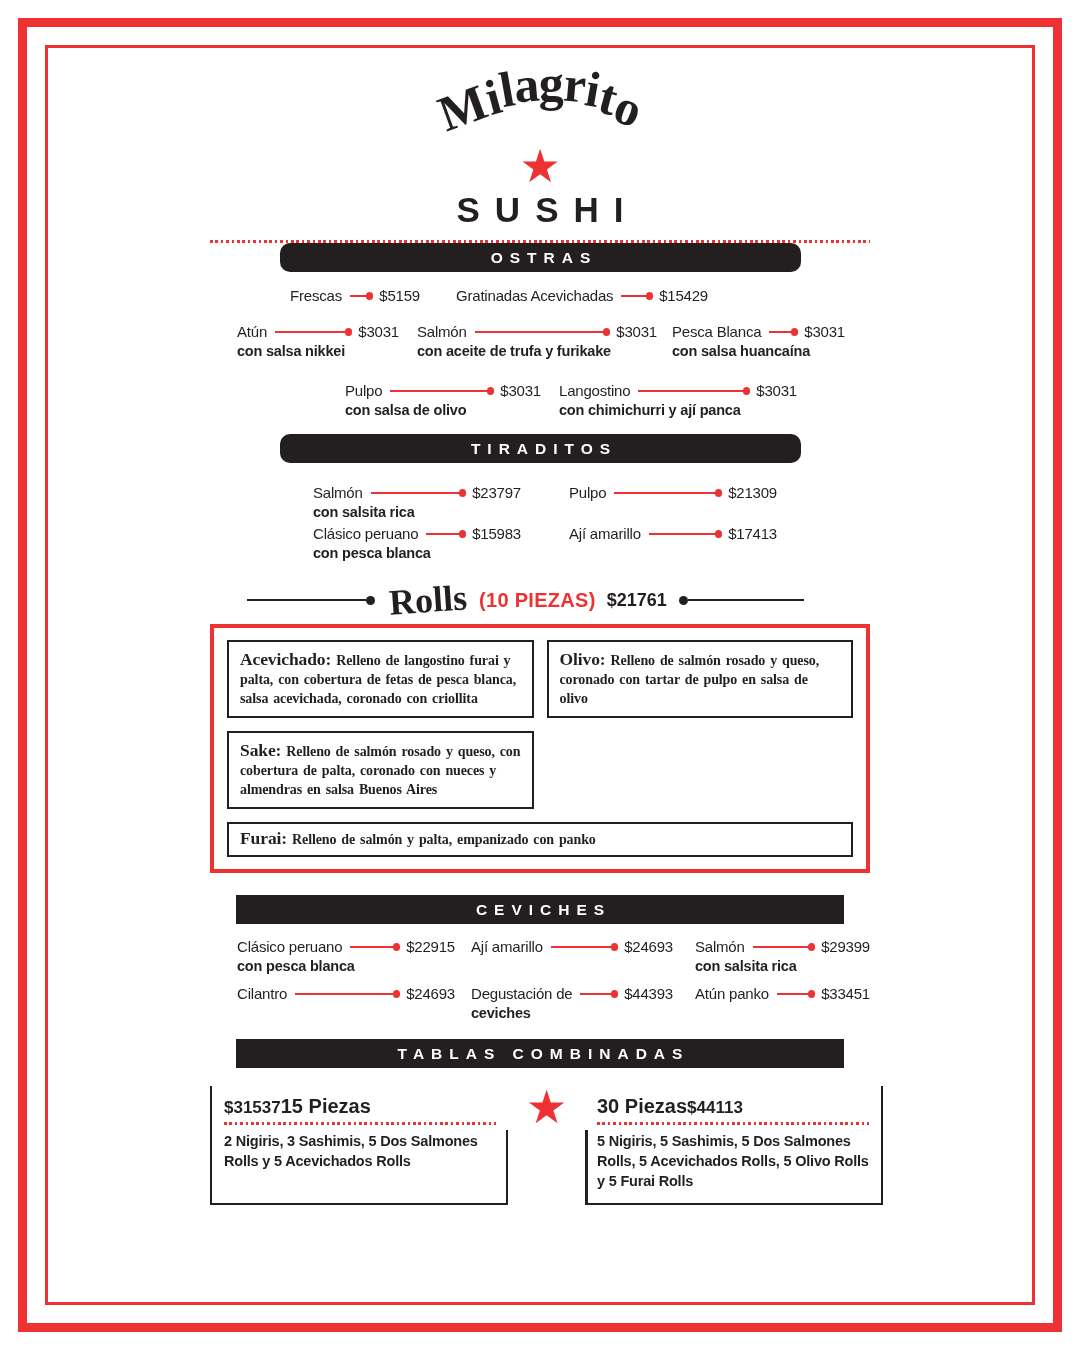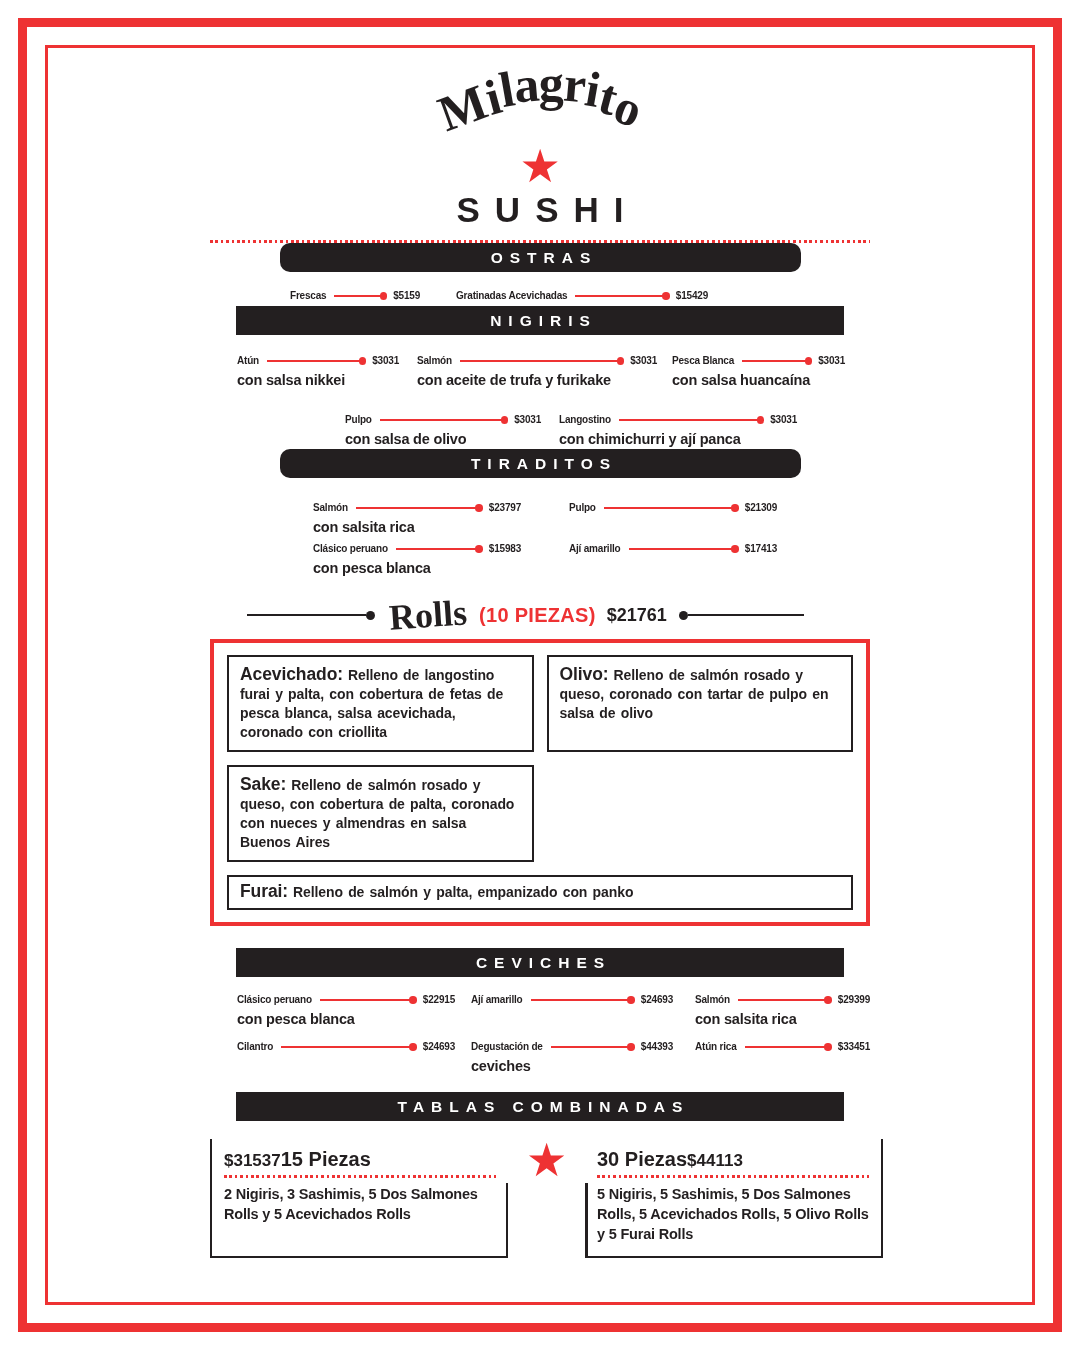--- a/index.html
+++ b/index.html
@@ -19,21 +19,21 @@
   .reddots{height:3px;background:repeating-linear-gradient(90deg,var(--red) 0 2.6px,transparent 2.6px 5.4px);}
   .topdots{margin-top:11px;}
 
   
   .banner{height:29px;background:var(--ink);color:#fff;display:flex;align-items:center;justify-content:center;
           font-weight:bold;font-size:15.5px;letter-spacing:7px;text-indent:7px;}
   .banner.narrow{margin-left:70px;margin-right:69px;border-radius:10px;}
   .banner.wide{margin-left:26px;margin-right:26px;}
 
   
-  .iline{display:flex;align-items:center;white-space:nowrap;font-weight:bold;font-size:10px;line-height:20px;letter-spacing:-0.2px;}
+  .iline{display:flex;align-items:center;white-space:nowrap;font-weight:normal;font-size:15px;line-height:20px;letter-spacing:-0.2px;}
   .lead{flex:1 1 auto;min-width:12px;position:relative;height:8px;margin:0 6px 0 8px;}
   .lead::before{content:"";position:absolute;left:0;right:6px;top:2.7px;height:2.6px;background:var(--red);}
   .lead::after{content:"";position:absolute;right:0;top:0.3px;width:7.5px;height:7.5px;border-radius:50%;background:var(--red);}
   .desc{font-weight:bold;font-size:14.5px;line-height:19px;letter-spacing:-0.2px;}
 
   .ost{margin:14px 0 0 80px;display:flex;}
   .ost .p1{width:130px;margin-right:36px;display:flex;}
   .ost .p2{width:252px;display:flex;}
   .ost .iline{flex:1;}
 
@@ -58,21 +58,21 @@
   .hline.l::before{content:"";position:absolute;left:0;right:9px;top:3.6px;height:2.8px;background:var(--ink);}
   .hline.l::after{content:"";position:absolute;right:0;top:0.5px;width:9px;height:9px;border-radius:50%;background:var(--ink);}
   .hline.r::before{content:"";position:absolute;left:9px;right:0;top:3.6px;height:2.8px;background:var(--ink);}
   .hline.r::after{content:"";position:absolute;left:0;top:0.5px;width:9px;height:9px;border-radius:50%;background:var(--ink);}
   .rolls-title{font-family:cursive;font-weight:bold;font-size:36px;line-height:40px;margin:0 12px 0 14px;transform:rotate(-4deg);}
   .rolls-pz{color:var(--red);font-weight:bold;font-size:20px;margin-right:11px;letter-spacing:0.3px;white-space:nowrap;}
   .rolls-price{font-weight:bold;font-size:18px;margin-right:12px;}
 
   
   .rollbox{margin-top:3px;border:4px solid var(--red);padding:12px 13px;display:grid;
-           grid-template-columns:1fr 1fr;gap:13px;}
+           grid-template-columns:1fr 1fr;gap:13px;font-family:Liberation Serif, serif;}
   .rb{border:2.5px solid var(--ink);padding:8px 11px;font-weight:bold;font-size:14px;line-height:19px;
       word-spacing:1.5px;letter-spacing:-0.1px;}
   .rb .rbn{font-size:17.5px;margin-right:5px;word-spacing:0;}
   .rb.full{grid-column:1 / 3;padding-top:5px;padding-bottom:6px;}
 
   .cev{display:flex;}
   .cev.r1{margin:13px 0 0 27px;}
   .cev.r2{margin:8px 0 0 27px;}
   .cev .c1{width:218px;margin-right:16px;}
   .cev .c2{width:202px;margin-right:22px;}
@@ -128,21 +128,20 @@
     </div>
     <div class="p2">
       <div class="iline">
         <span>Gratinadas Acevichadas</span>
         <span class="lead"></span>
         <span>$15429</span>
       </div>
     </div>
   </div>
 
-  <div class="banner wide">NIGIRIS</div>
   <div class="nig1">
     <div class="c1">
       <div class="iline">
         <span>Atún</span>
         <span class="lead"></span>
         <span>$3031</span>
       </div>
       <div class="desc">con salsa nikkei</div>
     </div>
     <div class="c2">
@@ -174,21 +173,21 @@
     <div class="c2">
       <div class="iline">
         <span>Langostino</span>
         <span class="lead"></span>
         <span>$3031</span>
       </div>
       <div class="desc">con chimichurri y ají panca</div>
     </div>
   </div>
 
-  <div class="banner narrow" style="">TIRADITOS</div>
+  <div class="banner narrow" style="margin-top:14px;">TIRADITOS</div>
   <div class="tir">
     <div class="c1">
       <div class="titem">
         <div class="iline">
           <span>Salmón</span>
           <span class="lead"></span>
           <span>$23797</span>
         </div>
         <div class="desc">con salsita rica</div>
       </div>
@@ -279,21 +278,21 @@
     <div class="c2">
       <div class="iline">
         <span>Degustación de</span>
         <span class="lead"></span>
         <span>$44393</span>
       </div>
       <div class="desc">ceviches</div>
     </div>
     <div class="c3">
       <div class="iline">
-        <span>Atún rica</span>
+        <span>Atún panko</span>
         <span class="lead"></span>
         <span>$33451</span>
       </div>
     </div>
   </div>
 
   <div class="banner wide" style="margin-top:16px;">TABLAS COMBINADAS</div>
   <div class="tablas">
     <div class="tb lft">
       <div class="tb-head">

